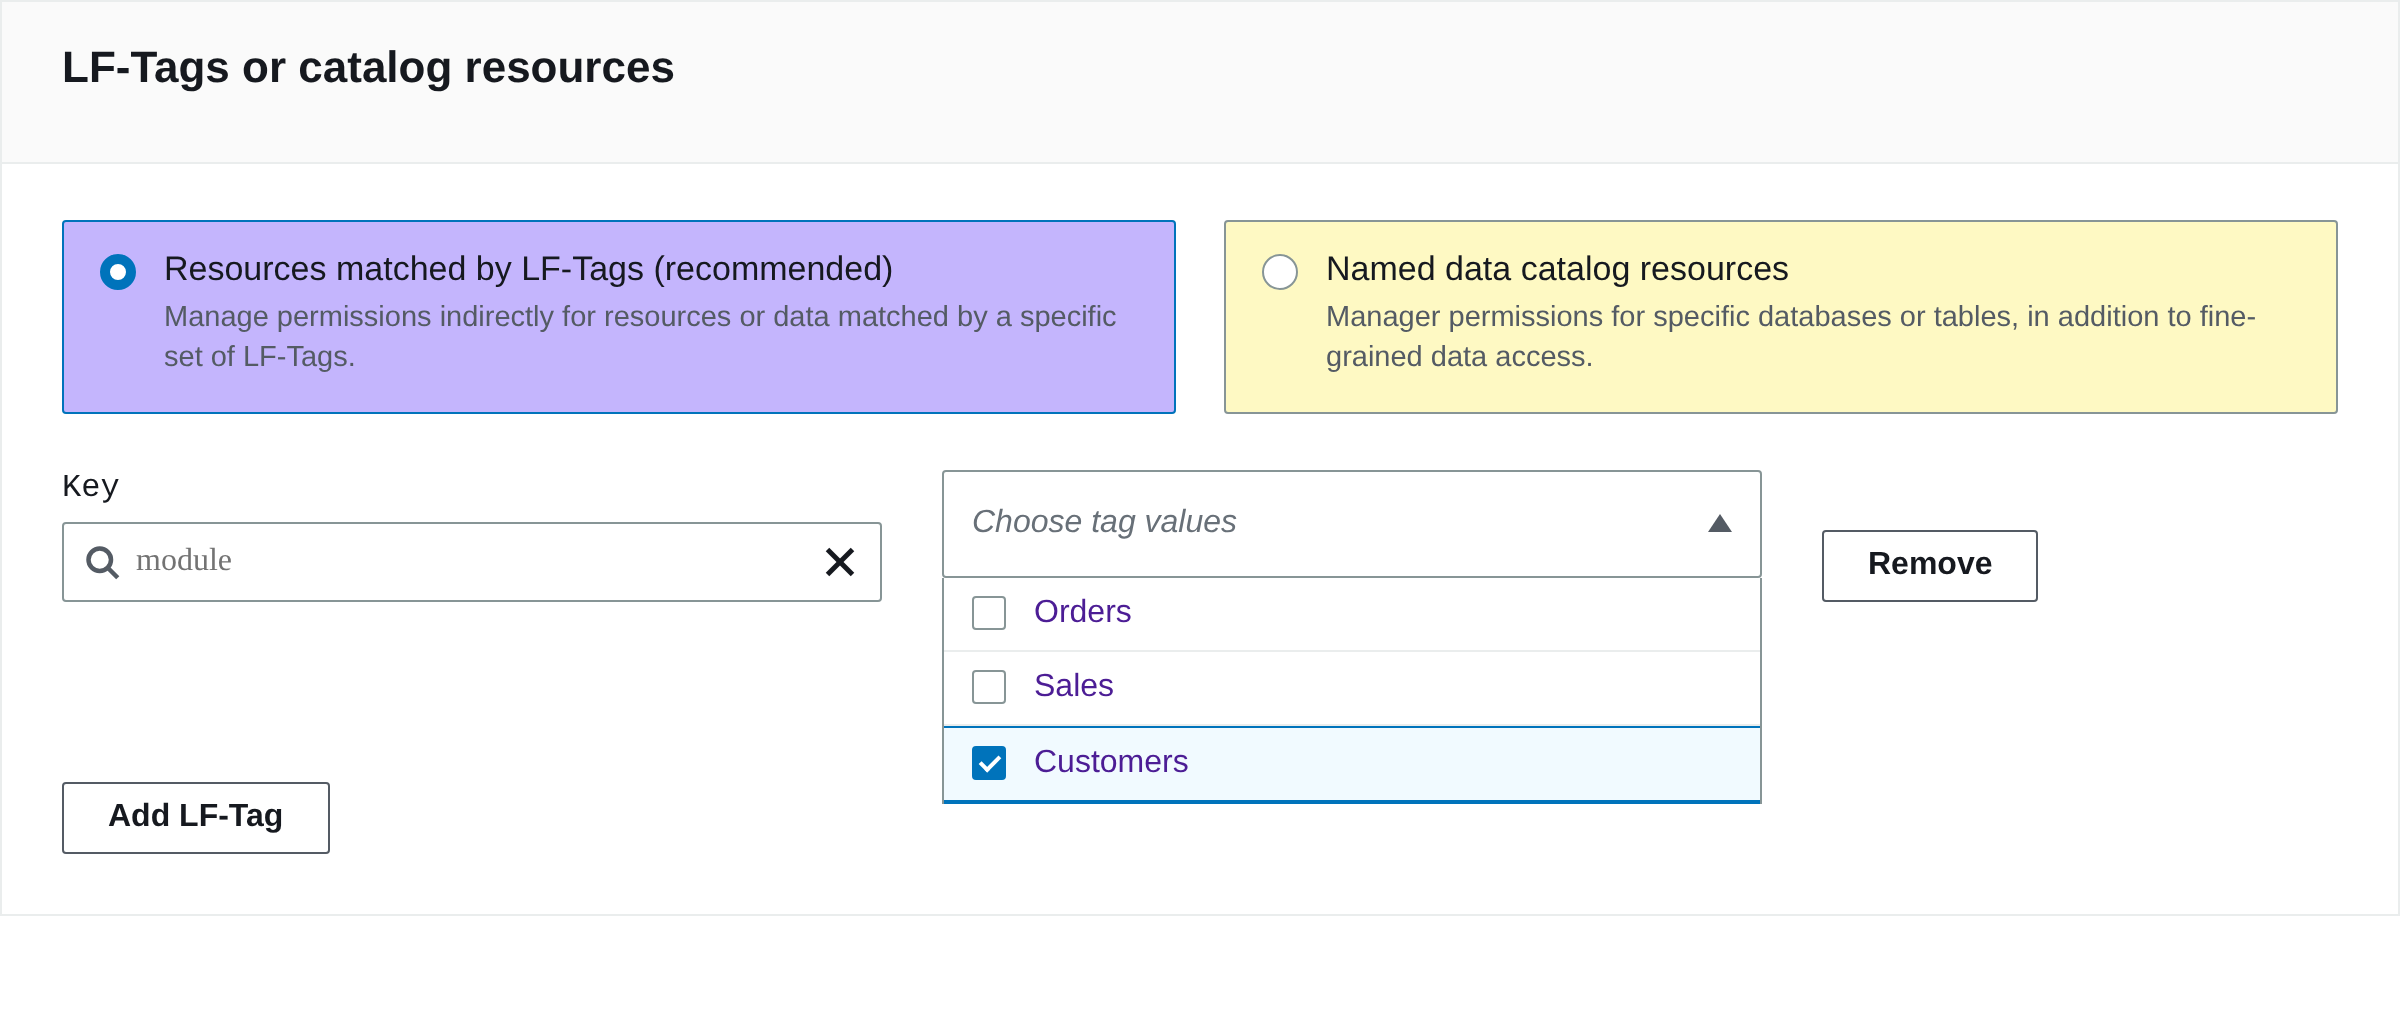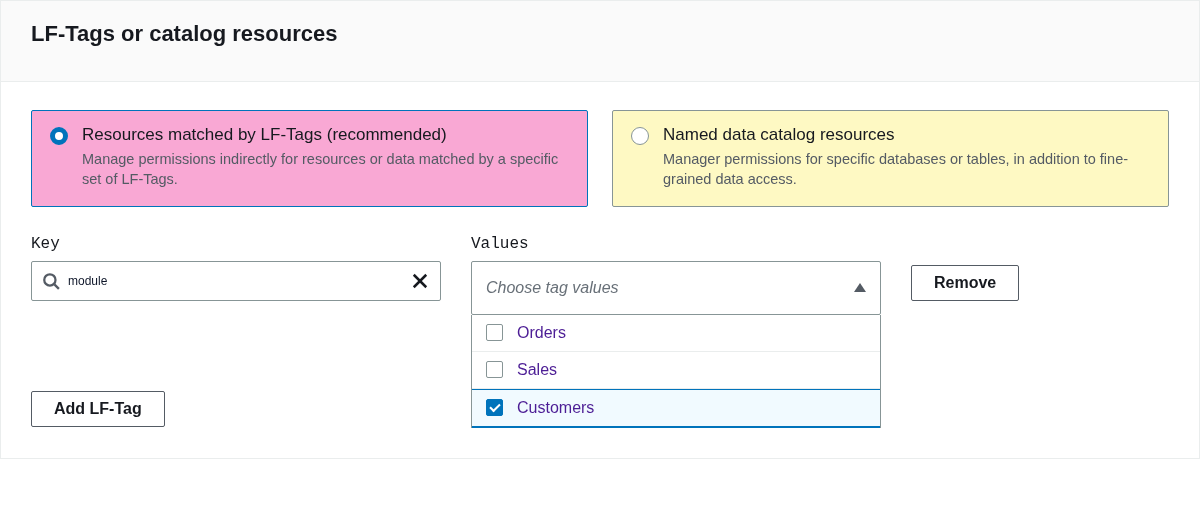--- a/index.html
+++ b/index.html
@@ -41,21 +41,21 @@
       border: 1px solid #879596;
       border-radius: 2px;
       padding: 14px 18px 16px 18px;
       display: flex;
       gap: 14px;
       cursor: pointer;
       background: #fef9c3;
     }
     .radio-card.selected {
       border: 1px solid #0073bb;
-      background: #f9a8d4;
+      background: #c4b5fd;
     }
     .radio-circle {
       width: 18px;
       height: 18px;
       border: 1px solid #879596;
       border-radius: 50%;
       margin-top: 2px;
       flex-shrink: 0;
       position: relative;
       background: #ffffff;
@@ -112,24 +112,25 @@
       width: 18px;
       height: 18px;
       margin-left: 10px;
       margin-right: 8px;
       flex-shrink: 0;
     }
     .key-input {
       flex: 1;
       border: none;
       outline: none;
-      font-size: 12px;
-      color: #0f172a;
+      font-size: 16px;
+      color: #737373;
       background: transparent;
       height: 100%;
+      font-family: Liberation Serif, serif;
     }
     .clear-icon {
       width: 20px;
       height: 20px;
       margin-right: 10px;
       cursor: pointer;
       flex-shrink: 0;
     }
     .select-wrapper {
       border: 1px solid #879596;
@@ -255,21 +256,20 @@
             <line x1="3" y1="3" x2="13" y2="13"></line>
             <line x1="13" y1="3" x2="3" y2="13"></line>
           </svg>
         </div>
         <div class="add-row">
           <button class="btn">Add LF-Tag</button>
         </div>
       </div>
 
       <div class="field-col-values">
-        <label class="field-label">Values</label>
         <div class="select-wrapper">
           <span class="select-placeholder">Choose tag values</span>
           <div class="caret-up"></div>
         </div>
         <div class="dropdown">
           <div class="dropdown-item">
             <div class="checkbox"></div>
             <span class="dropdown-label">Orders</span>
           </div>
           <div class="dropdown-item">

